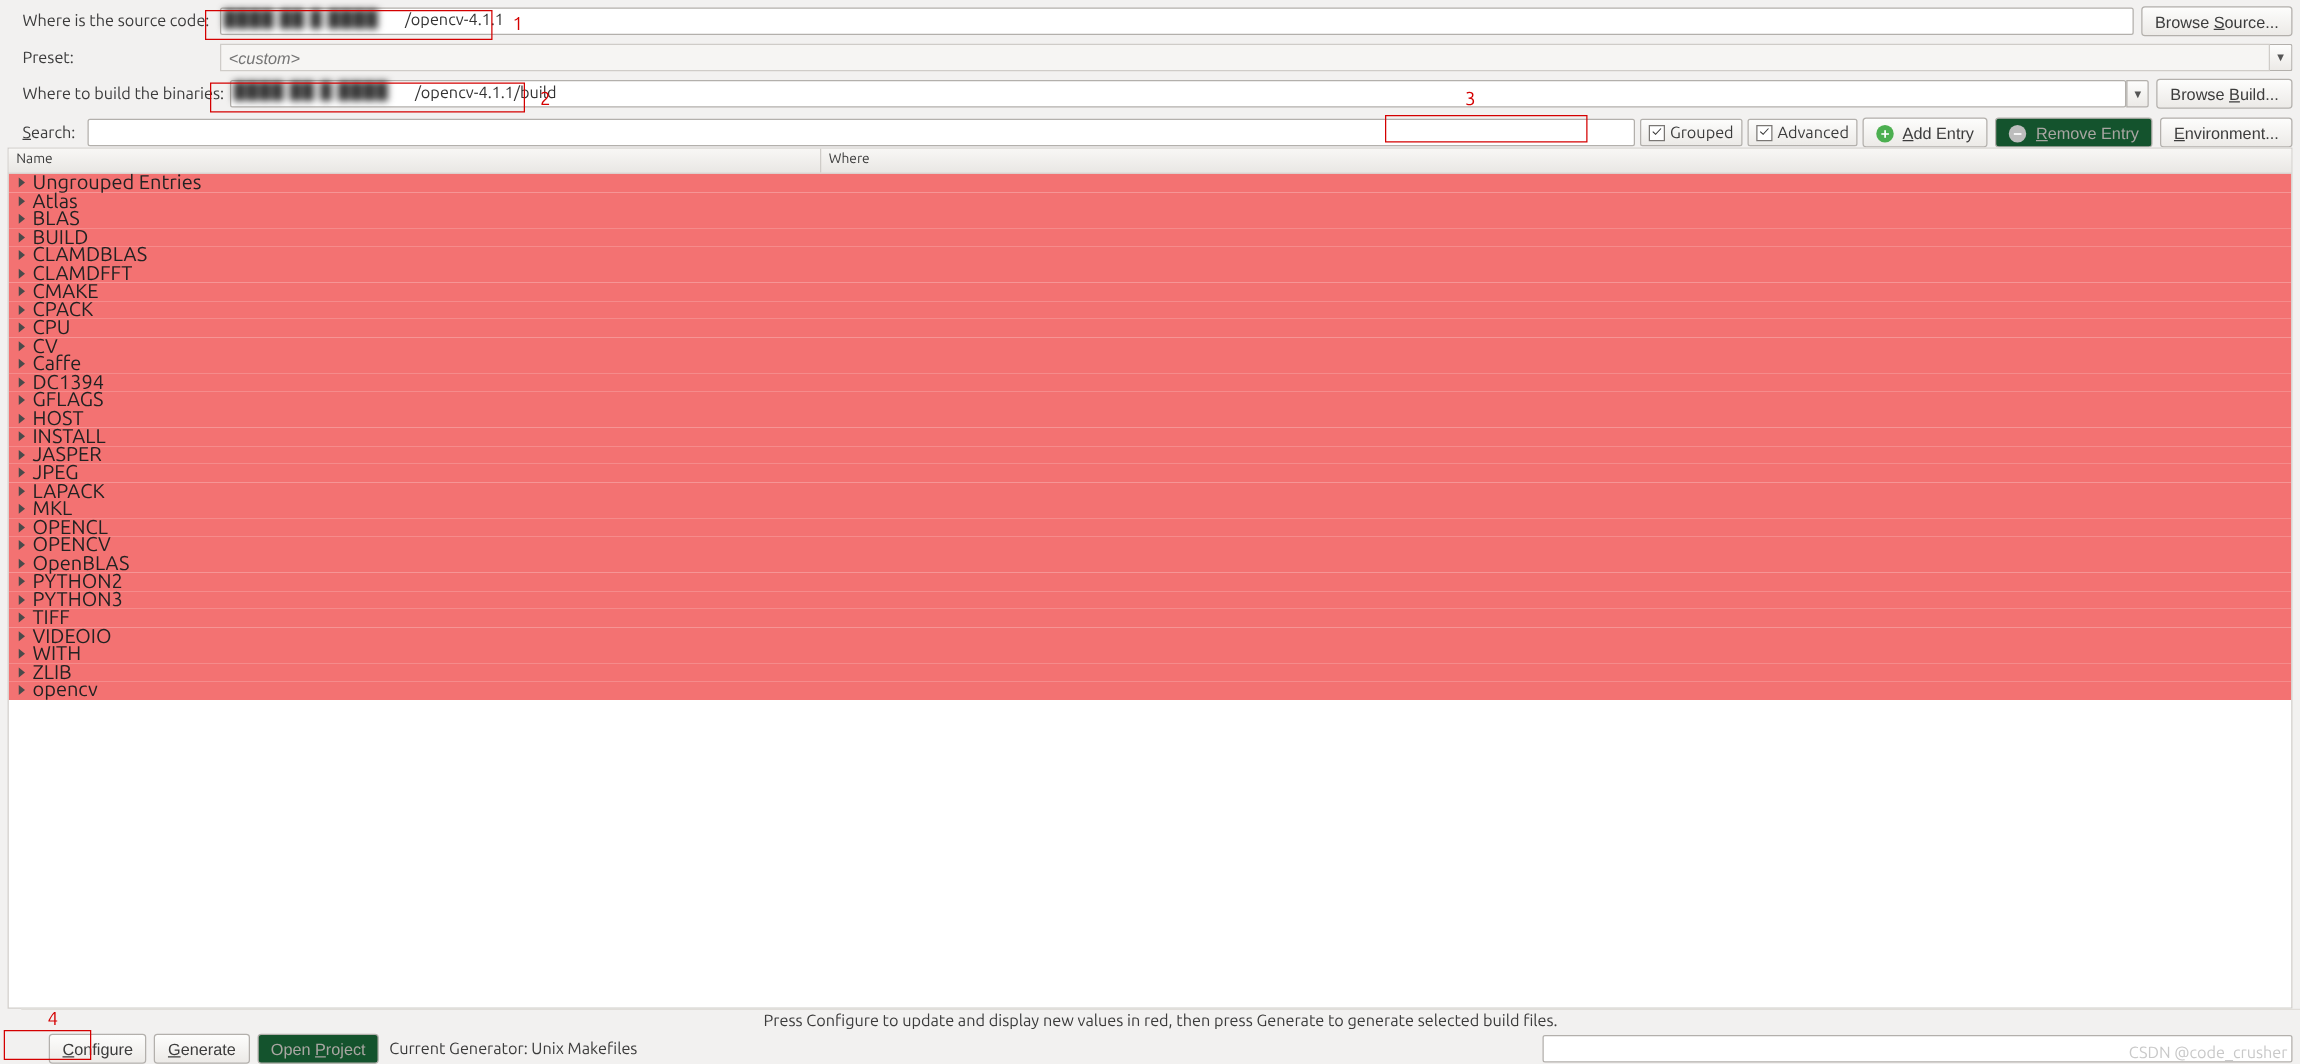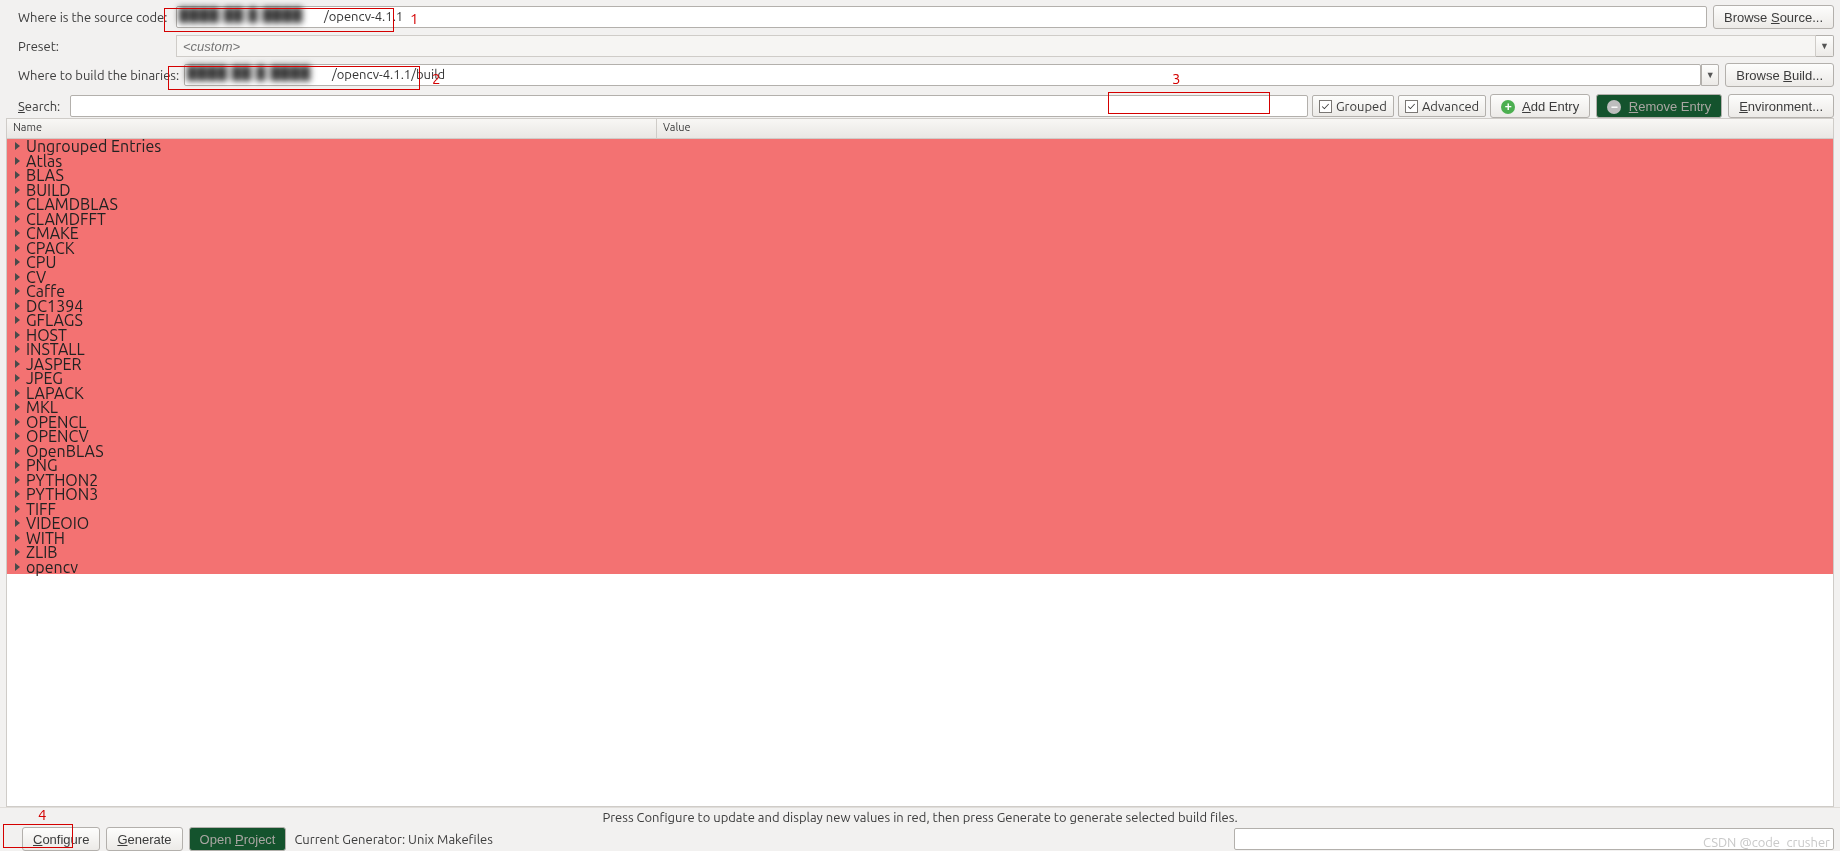--- a/index.html
+++ b/index.html
@@ -120,21 +120,21 @@
     padding-left:8px;
   }
   .tri {
     width:0; height:0; border-top:4px solid transparent;
     border-bottom:4px solid transparent; border-left:5px solid #4a4a4a;
     margin-right:6px;
   }
 
   
   .footer {
-    position:absolute; left:0; right:0; bottom:0; height:44px;
+    position:absolute; left:17px; right:0; bottom:0; height:44px;
     background:#f2f1f0; border-top:1px solid #e0ddd9;
   }
   .footer-msg { text-align:center; font-size:13px; color:#3c3c3c; height:18px; padding-top:2px; }
   .footer-row { display:flex; align-items:center; height:26px; padding:0 6px; }
   .gen-label { margin-left:8px; font-size:13px; }
   .footer-input {
     flex:1; height:22px; border:1px solid #b3b0ac; border-radius:2px;
     background:#fff; margin-left:auto; max-width:600px;
   }
   .watermark {
@@ -201,21 +201,21 @@
     <span class="underline">R</span><span>emove Entry</span>
   </button>
   <button class="btn">
     <span class="underline">E</span><span>nvironment...</span>
   </button>
 </div>
 
 <div class="table-wrap">
   <div class="thead">
     <div class="th-name">Name</div>
-    <div class="th-value">Value</div>
+    <div class="th-value">Where</div>
   </div>
   <div class="tbody" id="groups-body">
       <div class="group-row">
         <span class="tri"></span>
         <span>Ungrouped Entries</span>
       </div>
       <div class="group-row">
         <span class="tri"></span>
         <span>Atlas</span>
       </div>
@@ -291,24 +291,20 @@
         <span class="tri"></span>
         <span>OPENCL</span>
       </div>
       <div class="group-row">
         <span class="tri"></span>
         <span>OPENCV</span>
       </div>
       <div class="group-row">
         <span class="tri"></span>
         <span>OpenBLAS</span>
-      </div>
-      <div class="group-row">
-        <span class="tri"></span>
-        <span>PNG</span>
       </div>
       <div class="group-row">
         <span class="tri"></span>
         <span>PYTHON2</span>
       </div>
       <div class="group-row">
         <span class="tri"></span>
         <span>PYTHON3</span>
       </div>
       <div class="group-row">

